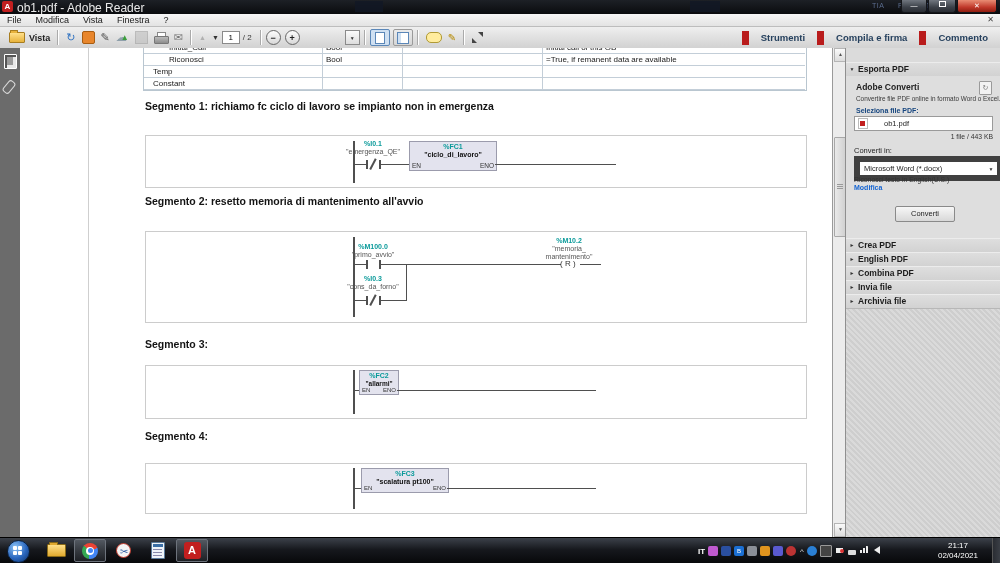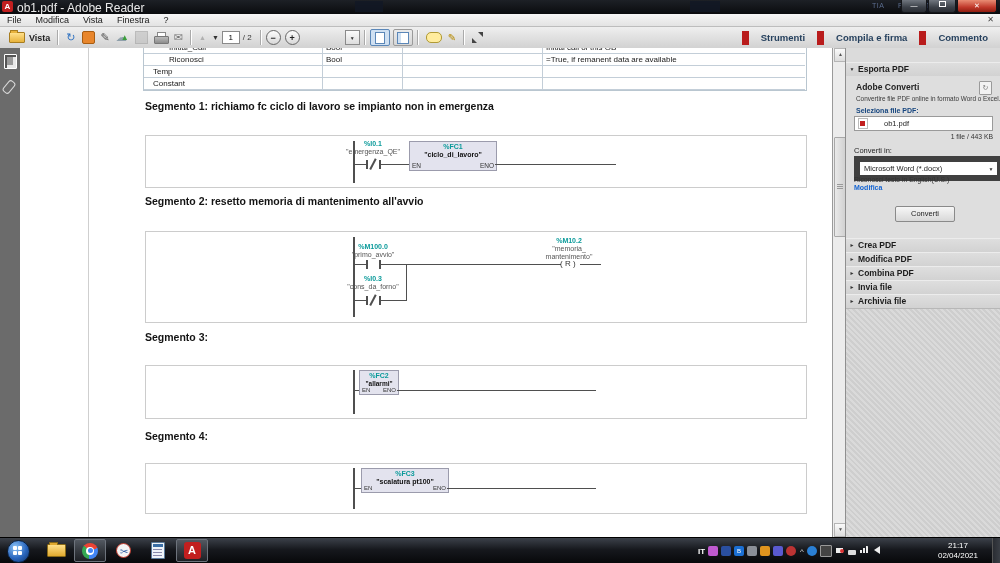--- a/index.html
+++ b/index.html
@@ -286,21 +286,21 @@
         <div class="cbar" style="left:233px;top:64px;"></div>
         <div class="cslash" style="left:226px;top:62px;"></div>
         <div class="hline" style="left:234px;top:68px;width:27px;"></div>
         <div class="addr" style="left:423px;top:5px;">%M10.2</div>
         <div class="tag" style="left:423px;top:13px;">"memoria_</div>
         <div class="tag" style="left:423px;top:21px;">mantenimento"</div>
         <div class="coil" style="left:414px;top:28px;">( R )</div>
         <div class="hline" style="left:434px;top:32px;width:21px;"></div>
       </div>
 
-      <div class="seg-title" style="top:283px;">Segmento 3:</div>
+      <div class="seg-title" style="top:290px;">Segmento 3:</div>
       <div class="netbox" style="top:317px;height:52px;">
         <div class="rail" style="left:207px;top:4px;height:44px;"></div>
         <div class="hline" style="left:207px;top:24px;width:6px;"></div>
         <div class="fcblock" style="left:213px;top:4px;width:38px;height:23px;">
           <div class="fc-addr">%FC2</div>
           <div class="fc-name" style="font-size:6.5px;">"allarmi"</div>
           <div class="fc-en" style="font-size:6px;">EN</div>
           <div class="fc-eno" style="font-size:6px;">ENO</div>
         </div>
         <div class="hline" style="left:251px;top:24px;width:199px;"></div>
@@ -348,21 +348,21 @@
           <span class="arr">▼</span>
         </div>
         <div class="ocr-text">Riconosci testo in English(U.S.)</div>
         <div class="modifica-link">Modifica</div>
         <div class="convert-btn">Converti</div>
       </div>
       <div class="sec-head" style="top:190px;">
         <span class="sec-arrow">►</span><span>Crea PDF</span>
       </div>
       <div class="sec-head" style="top:204px;">
-        <span class="sec-arrow">►</span><span>Modifica PDF</span>
+        <span class="sec-arrow">►</span><span>English PDF</span>
       </div>
       <div class="sec-head" style="top:218px;">
         <span class="sec-arrow">►</span><span>Combina PDF</span>
       </div>
       <div class="sec-head" style="top:232px;">
         <span class="sec-arrow">►</span><span>Invia file</span>
       </div>
       <div class="sec-head" style="top:246px;">
         <span class="sec-arrow">►</span><span>Archivia file</span>
       </div>

